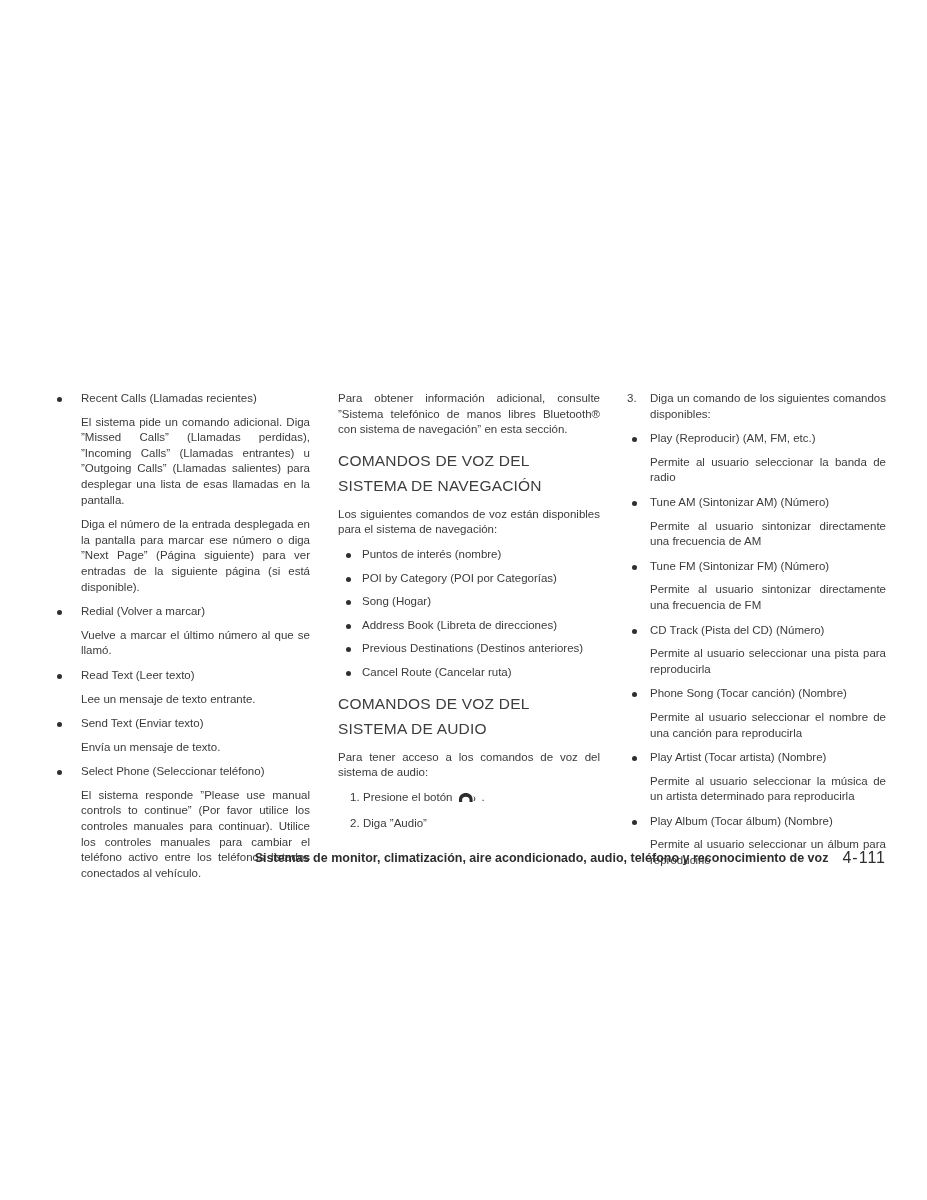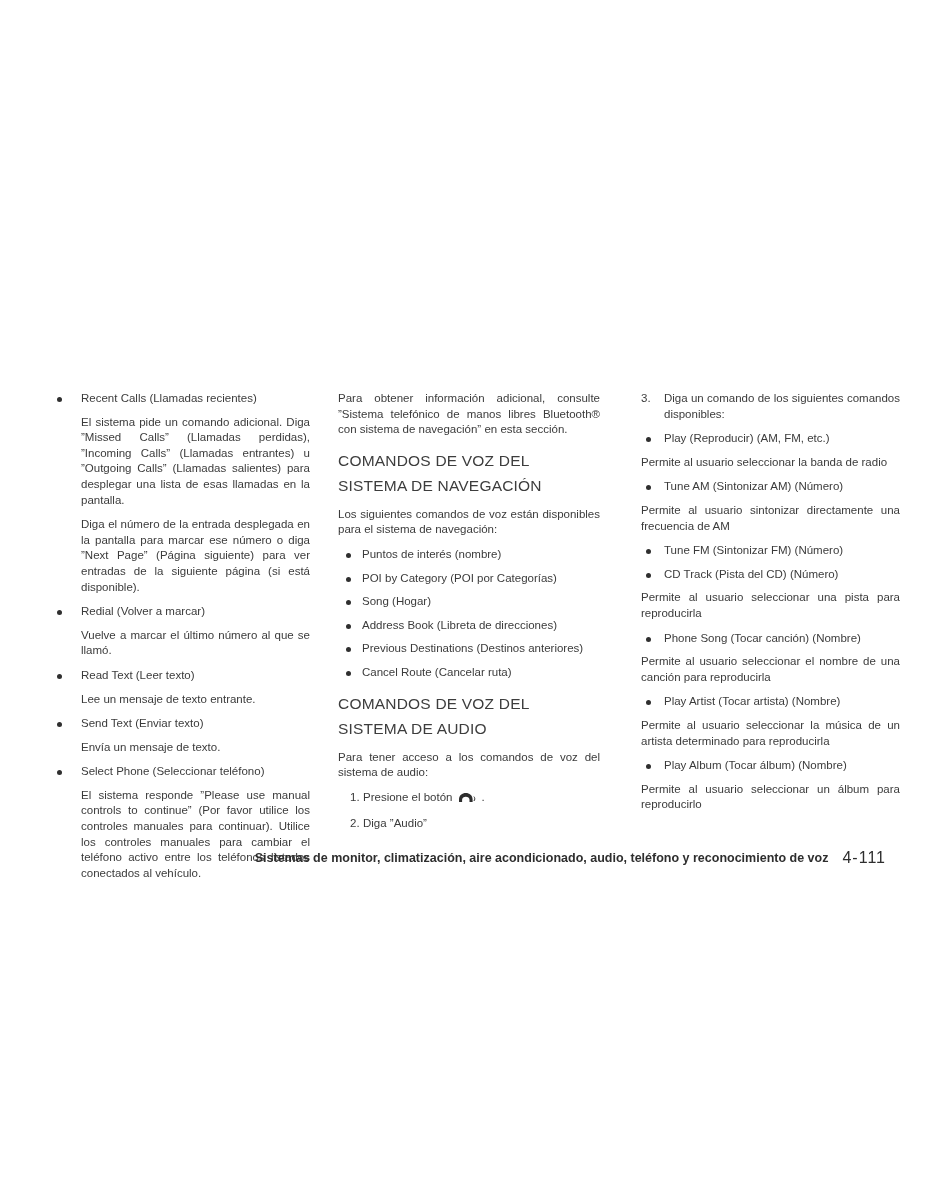--- a/index.html
+++ b/index.html
@@ -14,26 +14,26 @@
     border-radius: 31px;
   }
   .content {
     position: absolute;
     left: 57px;
     top: 391px;
     display: flex;
   }
   .col { font-size: 11.5px; line-height: 15.6px; }
   .col1 { width: 253px; margin-right: 28px; }
-  .col2 { width: 262px; margin-right: 41px; }
+  .col2 { width: 262px; margin-right: 27px; }
   .col3 { width: 259px; }
 
   .para { margin: 0 0 9px 0; text-align: justify; }
   .col1 .para { margin-left: 24px; }
-  .col3 .sub { }
+  .col3 .sub { margin-left: 23px; }
 
   .heading {
     font-size: 15.5px;
     line-height: 25px;
     font-weight: 400;
     letter-spacing: 0.2px;
     color: #3d3d3d;
     margin: 10px 0 9px 0;
   }
 
@@ -167,20 +167,21 @@
       <p class="para sub">Permite al usuario seleccionar la banda de radio</p>
       <div class="bullet-item">
         <span class="marker"><span class="dot"></span></span>
         <span class="btext">Tune AM (Sintonizar AM) (Número)</span>
       </div>
       <p class="para sub">Permite al usuario sintonizar directamente una frecuencia de AM</p>
       <div class="bullet-item">
         <span class="marker"><span class="dot"></span></span>
         <span class="btext">Tune FM (Sintonizar FM) (Número)</span>
       </div>
+      <p class="para sub">Permite al usuario sintonizar directamente una frecuencia de FM</p>
       <div class="bullet-item">
         <span class="marker"><span class="dot"></span></span>
         <span class="btext">CD Track (Pista del CD) (Número)</span>
       </div>
       <p class="para sub">Permite al usuario seleccionar una pista para reproducirla</p>
       <div class="bullet-item">
         <span class="marker"><span class="dot"></span></span>
         <span class="btext">Phone Song (Tocar canción) (Nombre)</span>
       </div>
       <p class="para sub">Permite al usuario seleccionar el nombre de una canción para reproducirla</p>

